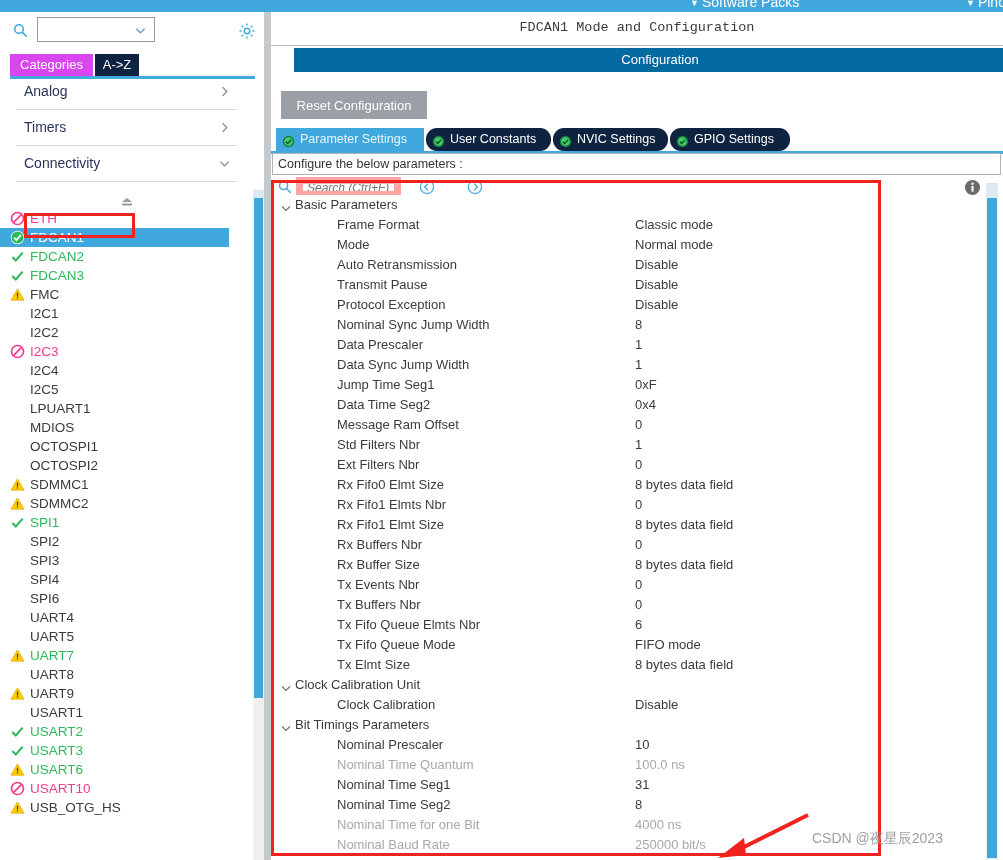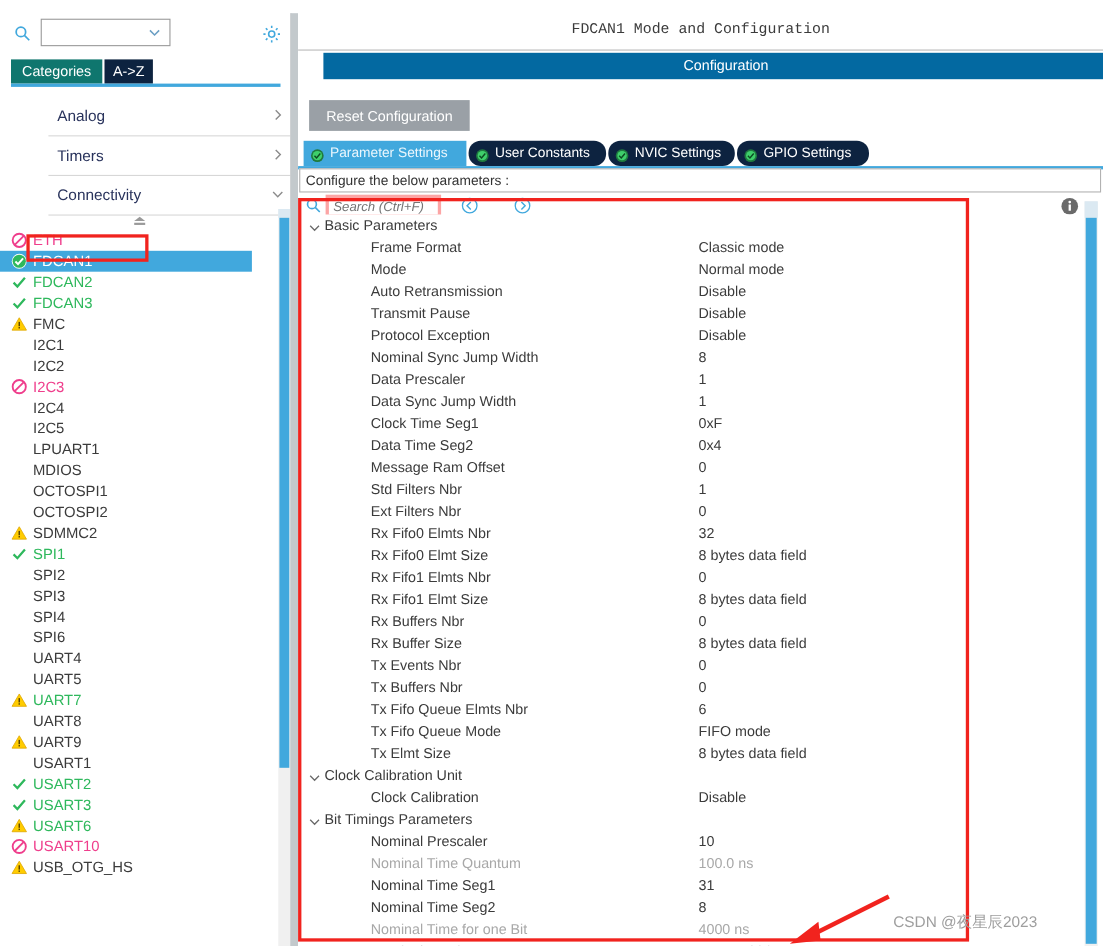--- a/index.html
+++ b/index.html
@@ -48,29 +48,29 @@
   }
 
   
   .cat-tabs {
     position:absolute; left:0; top:42px; width:265px; height:22px;
   }
   .cat-tab {
     position:absolute; top:0; height:22px; line-height:22px;
     font-size:13px; color:#ffffff; text-align:center; cursor:pointer;
   }
-  .cat-tab.sel { left:10px; width:83px; background:#0f766e; }
+  .cat-tab.sel { left:10px; width:83px; background:#d946ef; }
   .cat-tab.unsel { left:95px; width:44px; background:#0d2340; }
   .tab-underline {
     position:absolute; left:10px; top:64px; width:245px; height:3px;
     background:#41a8dd;
   }
 
   
-  .cat-list { position:absolute; left:0; top:76px; width:253px;margin-left:28px; }
+  .cat-list { position:absolute; left:0; top:62px; width:253px; }
   .cat-row {
     position:relative; height:36px; margin:0 16px 0 16px;
     border-bottom:1px solid #d7d7d7; cursor:pointer;
   }
   .cat-row .lbl {
     position:absolute; left:8px; top:9px; font-size:14px; color:#29335c;
   }
   .cat-row .arrow {
     position:absolute; right:6px; top:10px; width:13px; height:13px;
   }
@@ -174,21 +174,21 @@
     position:absolute; left:5px; top:3px; font-size:12.5px; color:#333;
   }
 
   
   .param-search-row {
     position:absolute; left:0; top:165px; width:732px; height:22px;
   }
   .ps-glass { position:absolute; left:7px; top:3px; width:14px; height:14px; }
   .ps-input {
     position:absolute; left:25px; top:0px; width:105px; height:21px;
-    border:3px solid #fca5a5; background:#ffffff;
+    border:7px solid #fca5a5; background:#ffffff;
     font-size:12px; font-style:italic; color:#9a9a9a;
     font-family:"Liberation Sans", sans-serif; padding-left:4px;
   }
   .nav-circ { position:absolute; top:2px; width:16px; height:16px; cursor:pointer; }
   .nav-prev { left:148px; }
   .nav-next { left:196px; }
   .info-icon { position:absolute; left:693px; top:2px; width:17px; height:17px; }
 
   
   .param-pane {
@@ -241,20 +241,24 @@
   .watermark {
     position:absolute; left:812px; top:830px;
     font-size:14px; color:#9e9e9e; white-space:nowrap;
   }
 </style>
 </head>
 <body>
 
 <div id="root">
 
+  <div class="top-strip">
+    <div class="menu-frag mf1"><span class="caret-d">▼</span><span>Software Packs</span></div>
+    <div class="menu-frag mf2"><span class="caret-d">▼</span><span>Pino</span></div>
+  </div>
 
   <div class="left-panel">
 
     <div class="search-row">
       <span class="search-glass">
         <svg width="15" height="15" viewBox="0 0 16 16">
             <circle cx="6.4" cy="6.4" r="4.6" fill="none" stroke="#41a8dd" stroke-width="1.7"></circle>
             <line x1="9.8" y1="9.8" x2="14.5" y2="14.5" stroke="#41a8dd" stroke-width="1.7"></line>
           </svg>
       </span>
@@ -341,20 +345,25 @@
         <div class="periph-item err-txt"><span class="st"><svg width="15" height="15" viewBox="0 0 16 16">
               <circle cx="8" cy="8" r="6.4" fill="none" stroke="#ef3e8c" stroke-width="1.8"></circle>
               <line x1="3.6" y1="12.4" x2="12.4" y2="3.6" stroke="#ef3e8c" stroke-width="1.8"></line>
             </svg></span><span>I2C3</span></div>
         <div class="periph-item warn-txt"><span>I2C4</span></div>
         <div class="periph-item warn-txt"><span>I2C5</span></div>
         <div class="periph-item warn-txt"><span>LPUART1</span></div>
         <div class="periph-item warn-txt"><span>MDIOS</span></div>
         <div class="periph-item warn-txt"><span>OCTOSPI1</span></div>
         <div class="periph-item warn-txt"><span>OCTOSPI2</span></div>
+        <div class="periph-item warn-txt"><span class="st"><svg width="15" height="15" viewBox="0 0 16 16">
+              <polygon points="8,2 15,14 1,14" fill="#ffcc00" stroke="#e0a800" stroke-width="0.8"></polygon>
+              <rect x="7.3" y="6" width="1.4" height="4.2" fill="#5a4500"></rect>
+              <rect x="7.3" y="11" width="1.4" height="1.4" fill="#5a4500"></rect>
+            </svg></span><span>SDMMC1</span></div>
         <div class="periph-item warn-txt"><span class="st"><svg width="15" height="15" viewBox="0 0 16 16">
               <polygon points="8,2 15,14 1,14" fill="#ffcc00" stroke="#e0a800" stroke-width="0.8"></polygon>
               <rect x="7.3" y="6" width="1.4" height="4.2" fill="#5a4500"></rect>
               <rect x="7.3" y="11" width="1.4" height="1.4" fill="#5a4500"></rect>
             </svg></span><span>SDMMC2</span></div>
         <div class="periph-item ok-txt"><span class="st"><svg width="15" height="15" viewBox="0 0 16 16">
               <polyline points="2.5,8.5 6.2,12.2 13.5,3.8" fill="none" stroke="#2eb85c" stroke-width="2.2"></polyline>
             </svg></span><span>SPI1</span></div>
         <div class="periph-item warn-txt"><span>SPI2</span></div>
         <div class="periph-item warn-txt"><span>SPI3</span></div>
@@ -506,42 +515,38 @@
         </div>
         <div class="prow child">
           <span class="pname">Data Prescaler</span>
           <span class="pval">1</span>
         </div>
         <div class="prow child">
           <span class="pname">Data Sync Jump Width</span>
           <span class="pval">1</span>
         </div>
         <div class="prow child">
-          <span class="pname">Clock Time Seg1</span>
+          <span class="pname">Jump Time Seg1</span>
           <span class="pval">0xF</span>
         </div>
         <div class="prow child">
           <span class="pname">Data Time Seg2</span>
           <span class="pval">0x4</span>
         </div>
         <div class="prow child">
           <span class="pname">Message Ram Offset</span>
           <span class="pval">0</span>
         </div>
         <div class="prow child">
           <span class="pname">Std Filters Nbr</span>
           <span class="pval">1</span>
         </div>
         <div class="prow child">
           <span class="pname">Ext Filters Nbr</span>
           <span class="pval">0</span>
-        </div>
-        <div class="prow child">
-          <span class="pname">Rx Fifo0 Elmts Nbr</span>
-          <span class="pval">32</span>
         </div>
         <div class="prow child">
           <span class="pname">Rx Fifo0 Elmt Size</span>
           <span class="pval">8 bytes data field</span>
         </div>
         <div class="prow child">
           <span class="pname">Rx Fifo1 Elmts Nbr</span>
           <span class="pval">0</span>
         </div>
         <div class="prow child">

